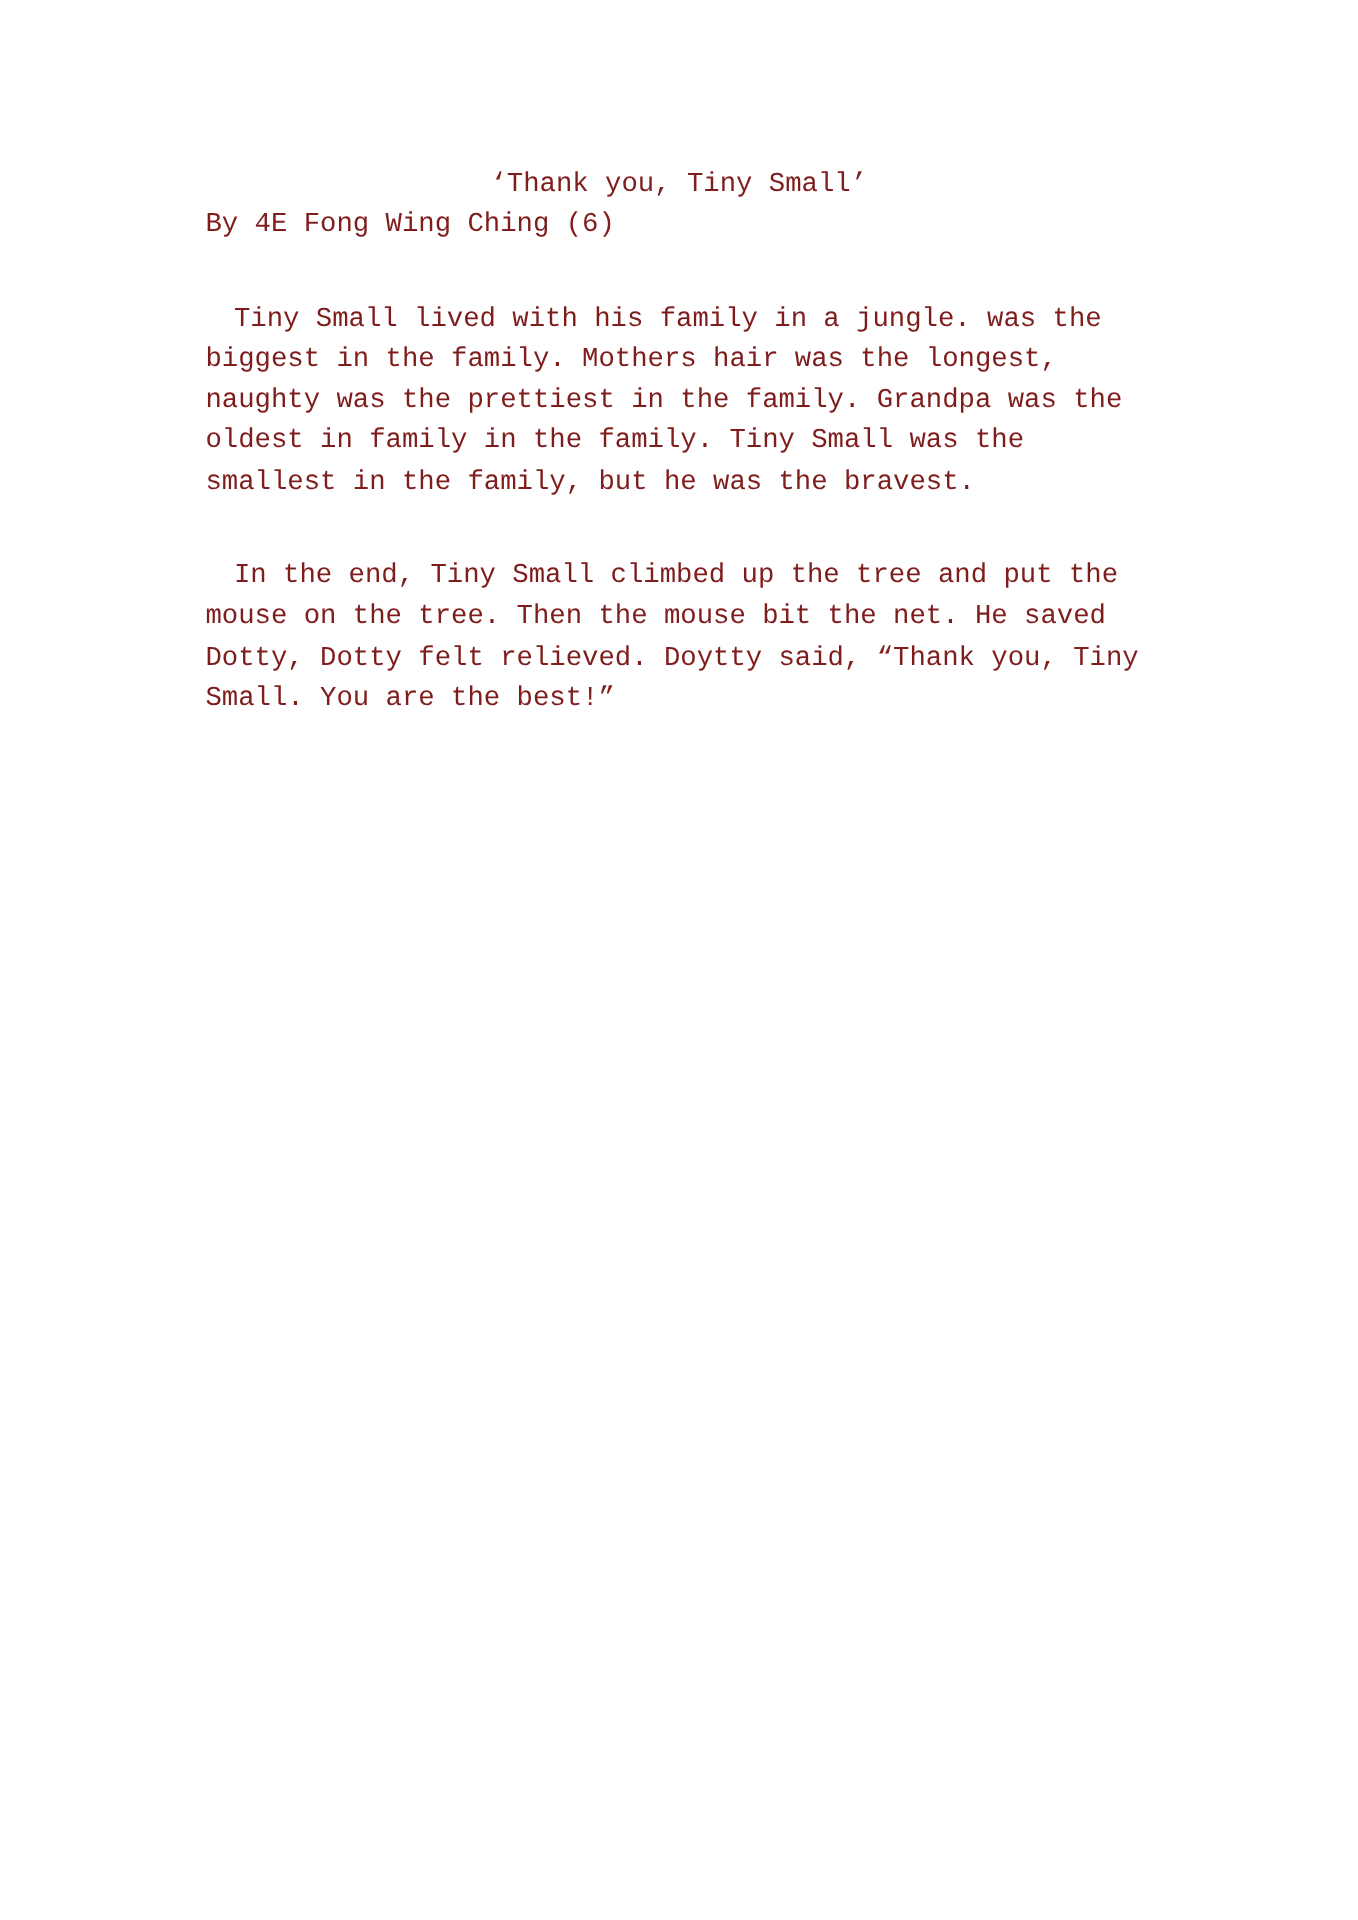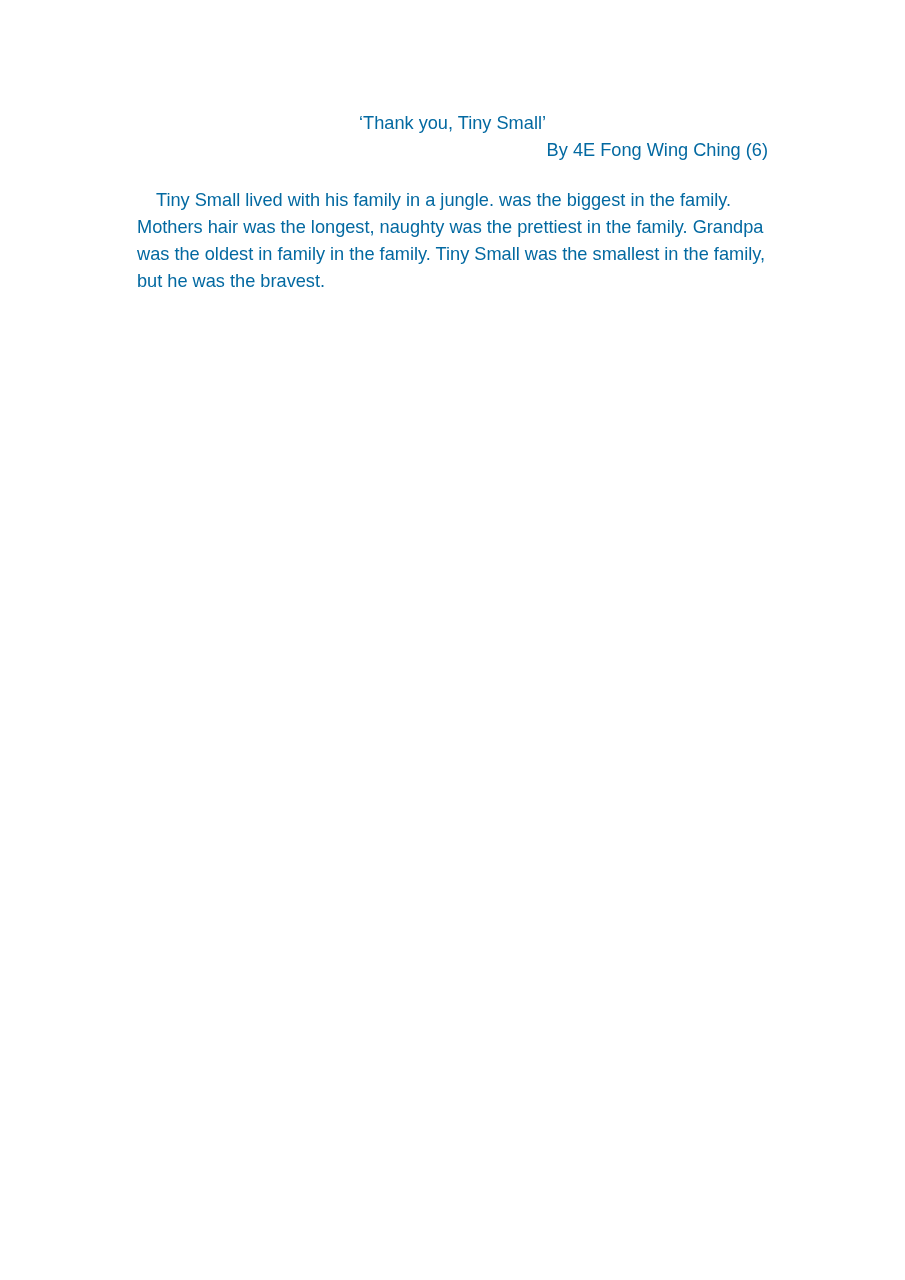--- a/index.html
+++ b/index.html
@@ -3,45 +3,45 @@
 <meta charset="utf-8">
 <style>
   * { margin: 0; padding: 0; box-sizing: border-box; }
   html, body { background: #ffffff; }
   .page {
     position: relative;
     width: 905px;
     height: 1280px;
     background: #ffffff;
     overflow: hidden;
-    font-family: Liberation Sans, sans-serif;
-    color: #0369a1;
+    font-family: Liberation Mono, monospace;
+    color: #7f1d1d;
   }
   .content {
     position: absolute;
     top: 110px;
     left: 137px;
     width: 631px;
     font-size: 18.2px;
     line-height: 27.3px;
   }
   .title {
     text-align: center;
   }
   .byline {
-    text-align: right;
   }
   .body-paragraph {
-    margin-top: 22px;
+    margin-top: 35px;
     text-indent: 19px;
     text-align: left;
   }
 </style>
 </head>
 <body>
 
 <div class="page">
   <div class="content">
     <div class="title">‘Thank you, Tiny Small’</div>
     <div class="byline">By 4E Fong Wing Ching (6)</div>
     <p class="body-paragraph">Tiny Small lived with his family in a jungle. was the biggest in the family. Mothers hair was the longest, naughty was the prettiest in the family. Grandpa was the oldest in family in the family. Tiny Small was the smallest in the family, but he was the bravest.</p>
+    <p class="body-paragraph">In the end, Tiny Small climbed up the tree and put the mouse on the tree. Then the mouse bit the net. He saved Dotty, Dotty felt relieved. Doytty said, “Thank you, Tiny Small. You are the best!”</p>
   </div>
 </div>
 
 </body></html>

